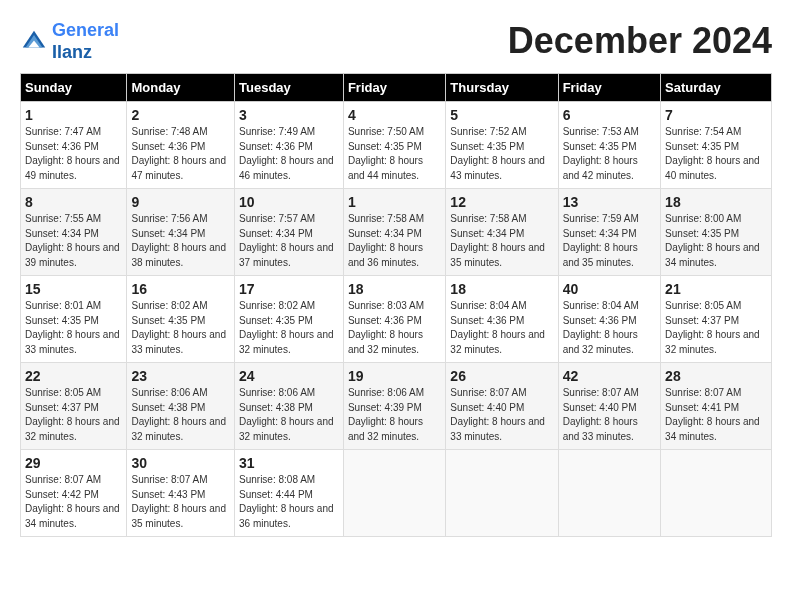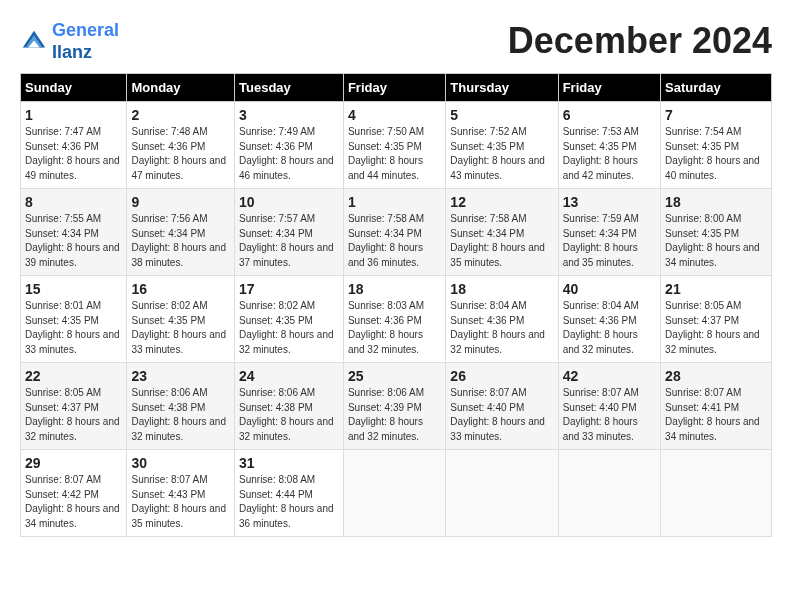--- a/index.html
+++ b/index.html
@@ -312,21 +312,21 @@
       </td>
         <td>
         <span class="day-num">24</span>
         <div class="day-detail">
           Sunrise: 8:06 AM<br>
           Sunset: 4:38 PM<br>
           Daylight: 8 hours and 32 minutes.
         </div>
       </td>
         <td>
-        <span class="day-num">25</span>
+        <span class="day-num">19</span>
         <div class="day-detail">
           Sunrise: 8:06 AM<br>
           Sunset: 4:39 PM<br>
           Daylight: 8 hours and 32 minutes.
         </div>
       </td>
         <td>
         <span class="day-num">26</span>
         <div class="day-detail">
           Sunrise: 8:07 AM<br>

